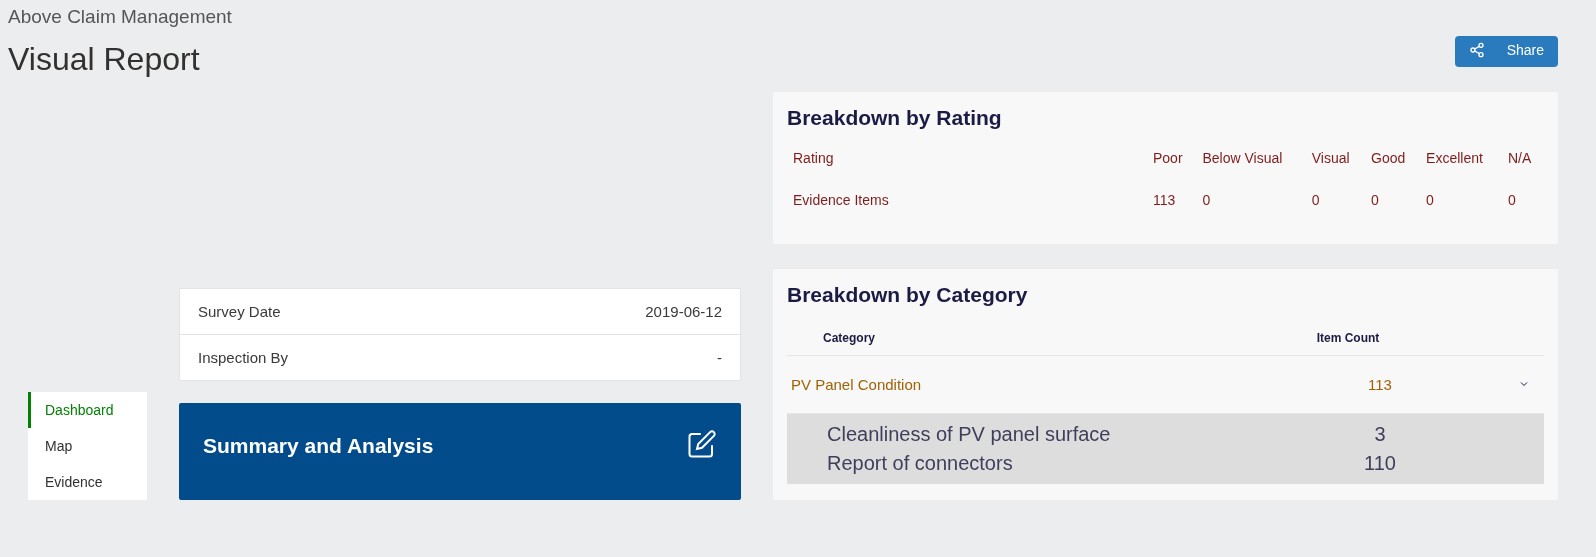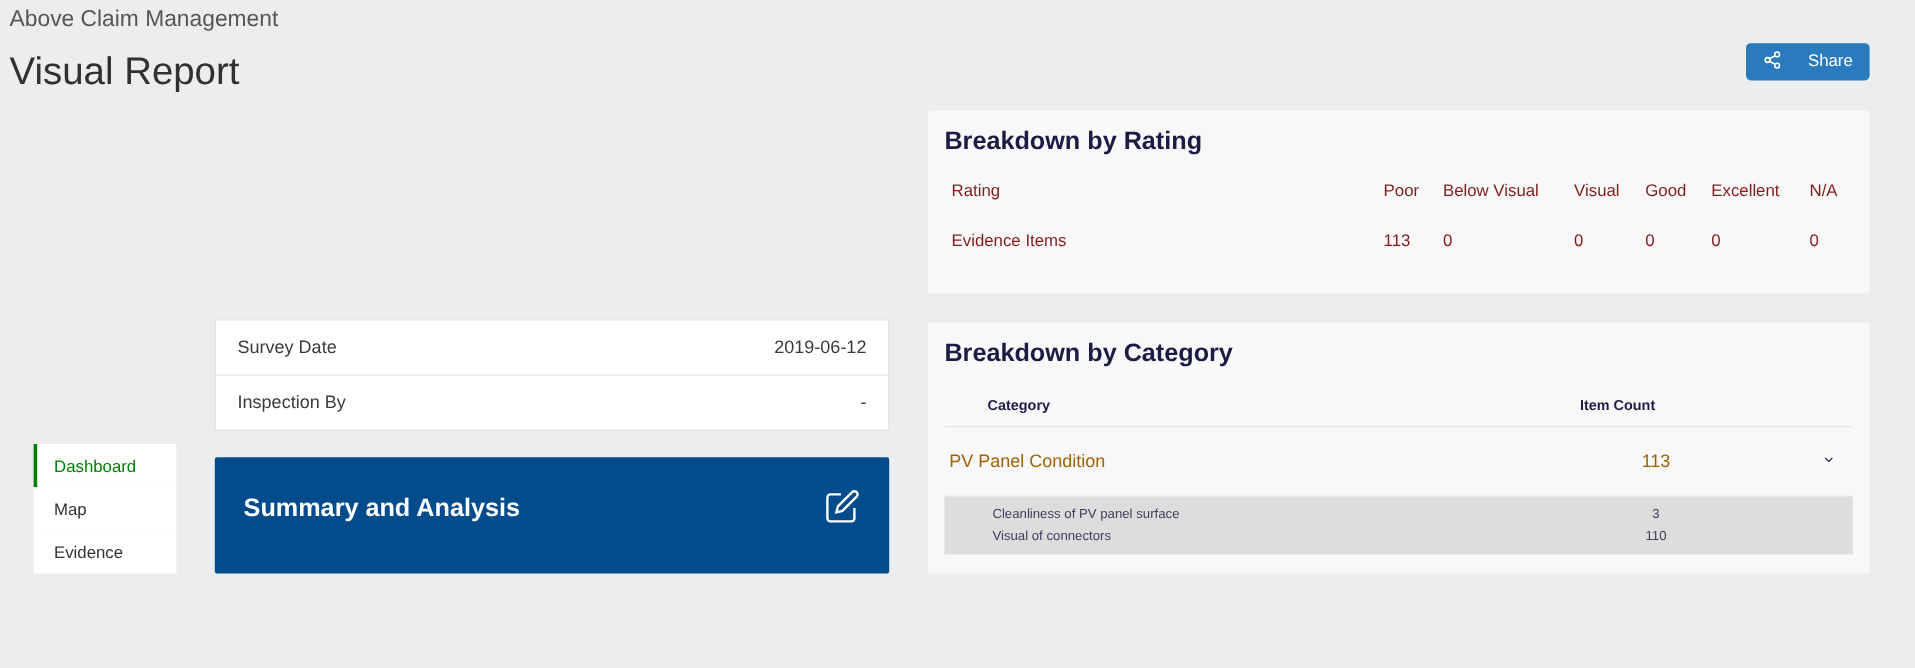--- a/index.html
+++ b/index.html
@@ -163,21 +163,21 @@
   .cat-row .col-toggle svg { width: 12px; height: 12px; stroke: #1b1b44; stroke-width: 2; fill: none; }
 
   .sub-rows {
     background: #dddddd;
     padding: 6px 0;
   }
   .sub-row {
     display: flex;
     padding: 3px 4px 3px 40px;
     color: #3f3f5c;
-    font-size: 11px;
+    font-size: 20px;
   }
   .sub-row .col-name { flex: 1; }
   .sub-row .col-count { width: 200px; text-align: center; }
   .sub-row .col-toggle { width: 60px; }
 
   .section-block {
     background: #f8f8f8;
     border-radius: 2px;
     padding: 14px 14px 16px 14px;
   }
@@ -279,21 +279,21 @@
             </svg>
         </div>
       </div>
       <div class="sub-rows">
         <div class="sub-row">
           <div class="col-name">Cleanliness of PV panel surface</div>
           <div class="col-count">3</div>
           <div class="col-toggle"></div>
         </div>
         <div class="sub-row">
-          <div class="col-name">Visual of connectors</div>
+          <div class="col-name">Report of connectors</div>
           <div class="col-count">110</div>
           <div class="col-toggle"></div>
         </div>
       </div>
     </div>
 
   </div>
 </div>
 
 </body></html>

